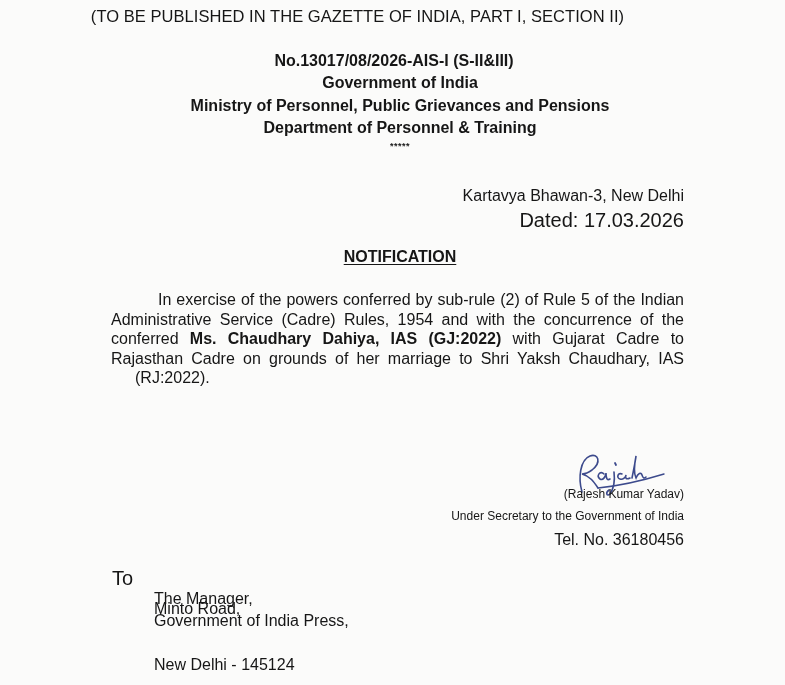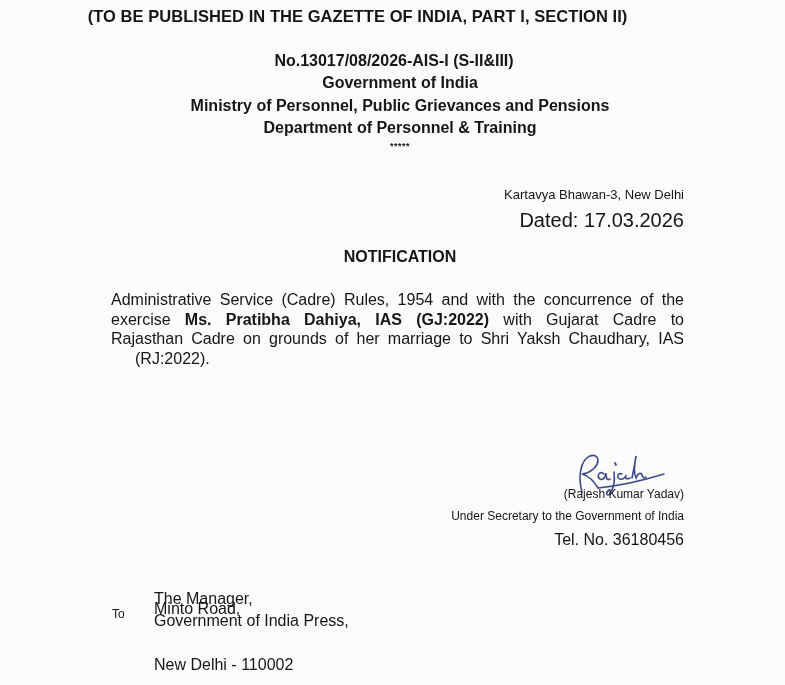--- a/index.html
+++ b/index.html
@@ -4,45 +4,45 @@
   <style>
     html, body { margin: 0; padding: 0; }
     body {
       width: 785px; height: 685px; overflow: hidden;
       background: #fbfbfa;
       font-family: "Liberation Sans", sans-serif;
       color: #161616;
       position: relative;
     }
     .abs { position: absolute; white-space: nowrap; }
-    .gazette { left: 0; width: 715px; top: 7px; text-align: center; font-size: 16.5px; font-weight: bold; letter-spacing: 0.05px; }
+    .gazette { left: 0; width: 715px; top: 7px; text-align: center; font-size: 16.5px; font-weight: normal; letter-spacing: 0.05px; }
     .hdr { left: 0; width: 800px; text-align: center; font-size: 16px; font-weight: bold; }
     .hdr1 { top: 52px; left: -6px; }
     .hdr2 { top: 74px; }
     .hdr3 { top: 97px; }
     .hdr4 { top: 119px; }
     .stars { top: 141px; left: 0; width: 800px; text-align: center; font-size: 9px; font-weight: bold; letter-spacing: 0.5px; }
-    .place { right: 101px; top: 187px; font-size: 13px; text-align: right; }
+    .place { right: 101px; top: 187px; font-size: 16px; text-align: right; }
     .dated { right: 101px; top: 209px; font-size: 20px; text-align: right; }
     .notif { left: 0; width: 800px; top: 248px; text-align: center; font-size: 16px; font-weight: bold; }
-    .notif span { text-underline-offset: 2px; }
+    .notif span { text-decoration: underline; text-underline-offset: 2px; }
     .para {
       position: absolute; left: 111px; top: 290px; width: 573px;
       font-size: 16px; line-height: 19.5px; text-align: justify;
       word-spacing: 0.5px;
     }
     .para .line { display: block; text-align: justify; text-align-last: justify; }
     .para .line.last { text-align-last: left; margin-left: 24px; }
     .para .indent { padding-left: 47px; }
     .para b { font-weight: bold; }
     .sig-mark { left: 568px; top: 448px; }
     .signame { right: 101px; top: 487px; font-size: 12px; }
     .sigtitle { right: 101px; top: 509px; font-size: 12px; }
     .sigtel { right: 101px; top: 531px; font-size: 16px; }
-    .to { left: 112px; top: 567px; font-size: 12px; margin-top: 40px; }
+    .to { left: 112px; top: 567px; font-size: 20px; }
     .addr { left: 154px; font-size: 16px; }
     .addr1 { top: 590px; }
     .addr2 { top: 612px; }
     .addr3 { top: 600px; }
     .addr4 { top: 656px; }
   </style>
 </head>
 <body>
 
 <div class="abs gazette">(TO BE PUBLISHED IN THE GAZETTE OF INDIA, PART I, SECTION II)</div>
@@ -52,22 +52,23 @@
 <div class="abs hdr hdr3">Ministry of Personnel, Public Grievances and Pensions</div>
 <div class="abs hdr hdr4">Department of Personnel &amp; Training</div>
 <div class="abs stars">*****</div>
 
 <div class="abs place">Kartavya Bhawan-3, New Delhi</div>
 <div class="abs dated">Dated:  17.03.2026</div>
 
 <div class="abs notif"><span>NOTIFICATION</span></div>
 
 <div class="para">
+  <span class="line indent">In exercise of the powers conferred by sub-rule (2) of Rule 5 of the Indian</span>
   <span class="line">Administrative Service (Cadre) Rules, 1954 and with the concurrence of the</span>
-  <span class="line"><span>exercise </span><b>Ms. Pratibha Dahiya, IAS (GJ:2022)</b><span> with Gujarat Cadre to</span></span>
+  <span class="line"><span>conferred </span><b>Ms. Chaudhary Dahiya, IAS (GJ:2022)</b><span> with Gujarat Cadre to</span></span>
   <span class="line">Rajasthan Cadre on grounds of her marriage to Shri Yaksh Chaudhary, IAS</span>
   <span class="line last">(RJ:2022).</span>
 </div>
 
 <div class="abs sig-mark">
   <svg width="100" height="50" viewBox="0 0 100 50">
     <path d="M14 44 C10 30, 12 12, 22 8 C30 5, 34 14, 24 22 C20 25, 16 26, 14 26 C22 28, 26 34, 30 40" fill="none" stroke="#3c4a8c" stroke-width="1.6" stroke-linecap="round"></path>
     <path d="M36 26 C32 22, 28 28, 32 31 C35 33, 38 28, 38 25 C38 30, 39 33, 42 31" fill="none" stroke="#3c4a8c" stroke-width="1.6" stroke-linecap="round"></path>
     <path d="M46 24 C47 32, 46 40, 42 46 C39 49, 37 45, 41 42" fill="none" stroke="#3c4a8c" stroke-width="1.6" stroke-linecap="round"></path>
     <path d="M47 15 L48 17" stroke="#3c4a8c" stroke-width="1.8" stroke-linecap="round"></path>
@@ -78,13 +79,13 @@
 </div>
 
 <div class="abs signame">(Rajesh Kumar Yadav)</div>
 <div class="abs sigtitle">Under Secretary to the Government of India</div>
 <div class="abs sigtel">Tel. No. 36180456</div>
 
 <div class="abs to">To</div>
 <div class="abs addr addr1">The Manager,</div>
 <div class="abs addr addr2">Government of India Press,</div>
 <div class="abs addr addr3">Minto Road,</div>
-<div class="abs addr addr4">New Delhi - 110002</div>
+<div class="abs addr addr4">New Delhi - 145124</div>
 
 </body></html>

